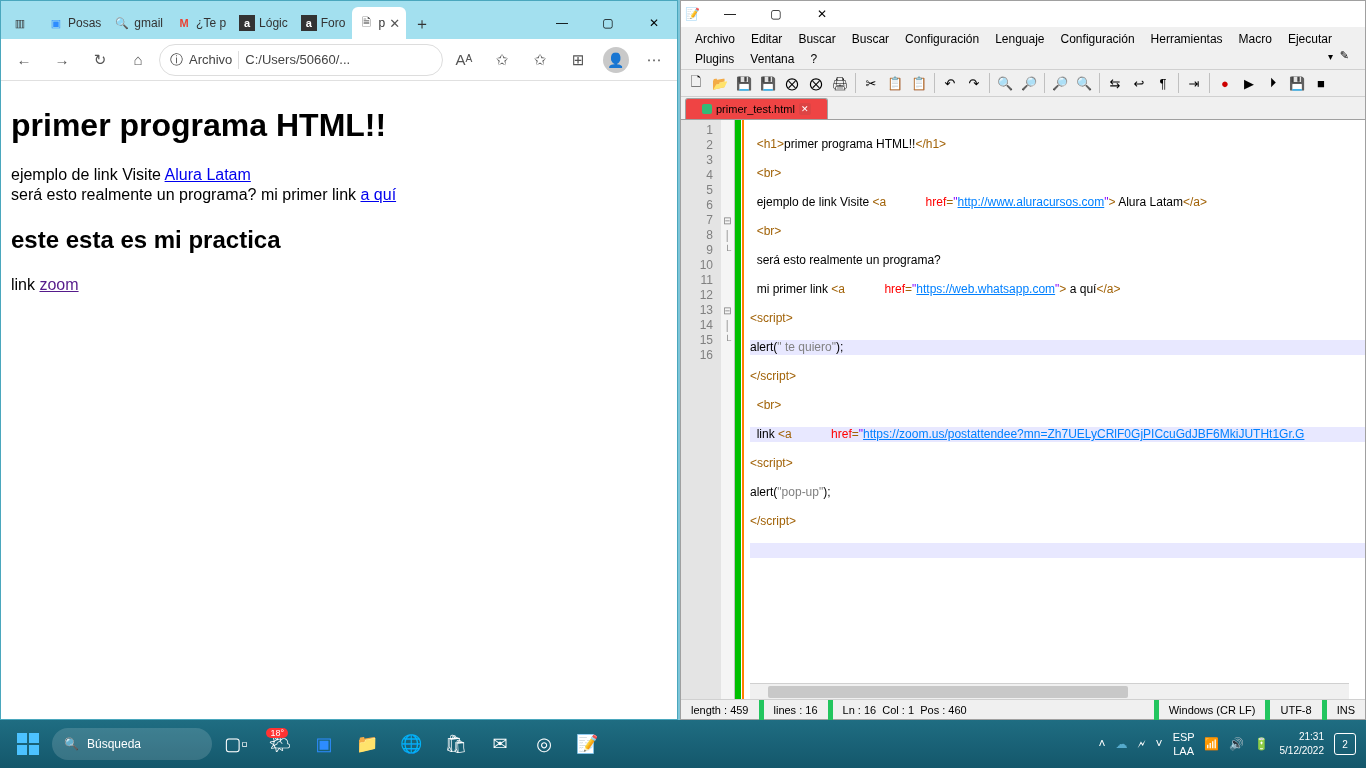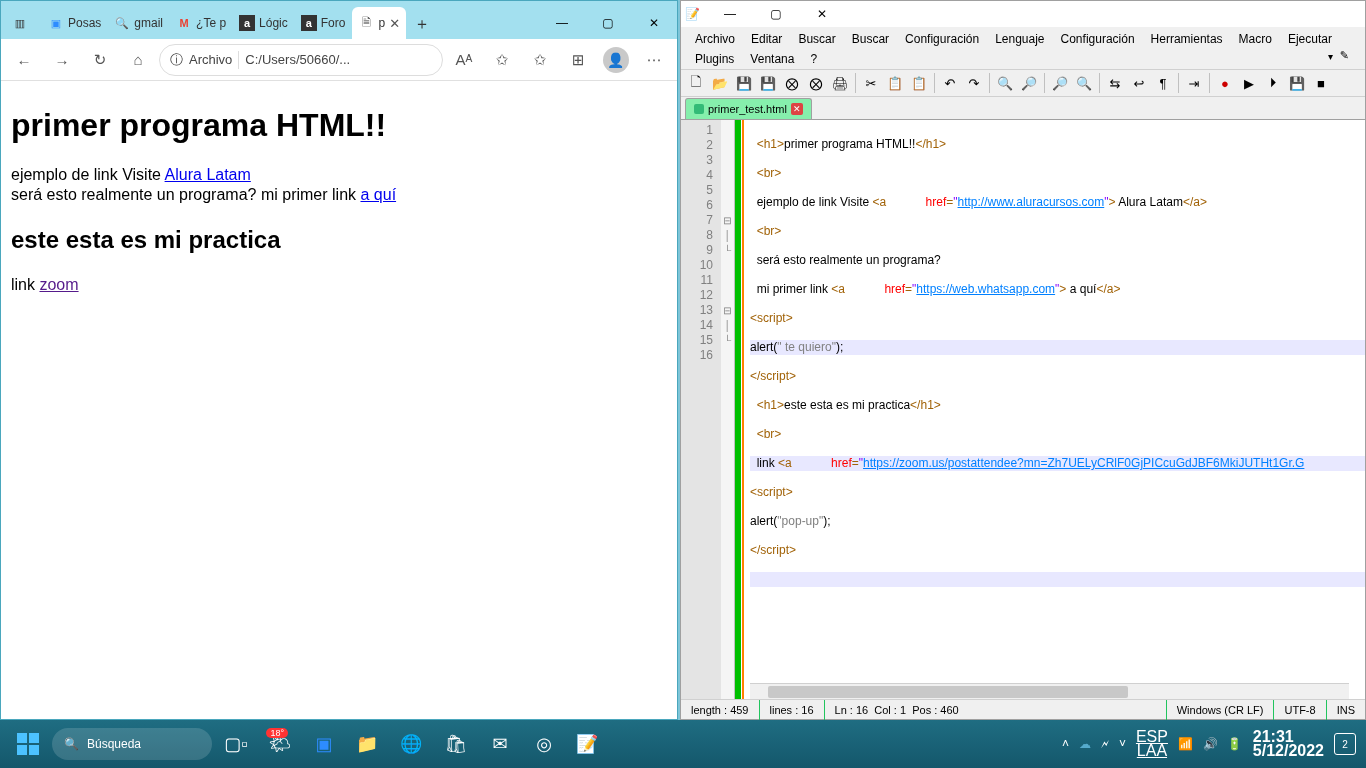--- a/index.html
+++ b/index.html
@@ -44,21 +44,21 @@
 .menubar span { padding:3px 8px; cursor:pointer; }
 .menubar .q { padding:3px 8px; }
 .menubar .arrow { position:absolute; right:24px; bottom:4px; font-size:10px; }
 .menubar .penc { position:absolute; right:8px; bottom:4px; font-size:11px; }
 
 .np-tools { height:28px; background:#f0f0f0; border-top:1px solid #d0d0d0; border-bottom:1px solid #d0d0d0; display:flex; align-items:center; padding:0 4px; gap:2px; overflow:hidden; }
 .tool { width:22px; height:22px; display:flex; align-items:center; justify-content:center; font-size:13px; cursor:pointer; border-radius:2px; }
 .tsep { width:1px; height:20px; background:#c0c0c0; margin:0 2px; }
 
 .np-tabs { height:22px; background:#f0f0f0; display:flex; align-items:flex-end; padding-left:4px; }
-.np-tab { height:21px; background:#86efac; border:1px solid #a0a0a0; border-bottom:none; display:flex; align-items:center; padding:0 8px; font-size:11px; gap:4px; border-radius:3px 3px 0 0; }
+.np-tab { height:21px; background:#ef4444; border:1px solid #a0a0a0; border-bottom:none; display:flex; align-items:center; padding:0 16px; font-size:11px; gap:4px; border-radius:3px 3px 0 0; }
 .np-tab .dot { width:10px; height:10px; background:#3b7; border-radius:2px; }
 .np-tab .cx { width:12px; height:12px; background:#d44; color:#fff; font-size:9px; display:flex; align-items:center; justify-content:center; border-radius:2px; }
 
 .editor { position:absolute; top:118px; left:0; right:0; bottom:20px; background:#fff; display:flex; border-top:1px solid #a0a0a0; }
 .gutter { width:40px; background:#e4e4e4; text-align:right; padding:3px 8px 0 0; font:12px Consolas,monospace; color:#808080; }
 .gutter div { height:15px; line-height:15px; }
 .fold { width:14px; border-right:1px solid #c0c0c0; background:#f5f5f5; font:10px Consolas,monospace; color:#808080; padding-top:3px; }
 .fold div { height:15px; line-height:15px; text-align:center; }
 .marg { width:6px; background:#00c000; margin-right:1px; }
 .marg2 { width:2px; background:#ff8000; margin-right:6px; }
@@ -68,35 +68,35 @@
 .t-tag { color:#a16207; }
 .t-attr { color:#ff0000;padding-left:36px; }
 .t-str { color:#8000ff; }
 .t-url { color:#0080ff; text-decoration:underline; }
 .t-txt { color:#000; }
 .t-strg { color:#808080; }
 .hscroll { position:absolute; bottom:0; left:0; right:16px; height:16px; background:#f0f0f0; border-top:1px solid #d0d0d0; }
 .hscroll .thumb { position:absolute; left:18px; top:2px; height:12px; width:360px; background:#c8c8c8; border-radius:2px; }
 
 .status { position:absolute; bottom:0; left:0; right:0; height:20px; background:#f0f0f0; border-top:1px solid #d0d0d0; display:flex; align-items:center; font-size:11px; }
-.status .cell { padding:0 10px; border-right:1px solid #22c55e; height:20px; display:flex; align-items:center; }
+.status .cell { padding:0 10px; border-right:5px solid #22c55e; height:20px; display:flex; align-items:center; }
 .status .sp { flex:1; }
 
 
 .taskbar { position:absolute; left:0; bottom:0; width:1366px; height:48px; background:linear-gradient(#1f6d82,#14576b); display:flex; align-items:center; color:#fff; font-size:12px; }
 .tb-left { display:flex; align-items:center; gap:4px; padding-left:8px; }
 .start { width:40px; height:40px; display:flex; align-items:center; justify-content:center; cursor:pointer; }
 .winlogo { width:22px; height:22px; display:grid; grid-template:1fr 1fr/1fr 1fr; gap:2px; }
 .winlogo span { background:#4cc2ff; }
 .search { width:160px; height:32px; background:rgba(255,255,255,.15); border-radius:16px; display:flex; align-items:center; padding:0 12px; gap:8px; cursor:text; }
 .tb-ic { width:40px; height:40px; display:flex; align-items:center; justify-content:center; cursor:pointer; font-size:18px; position:relative; }
 .badge { position:absolute; top:4px; right:12px; background:#f33; color:#fff; font-size:9px; border-radius:8px; padding:0 4px; }
 .tb-right { margin-left:auto; display:flex; align-items:center; gap:10px; padding-right:10px; }
-.clock { text-align:left; line-height:14px; font-size:16px;font-weight:bold; }
-.lang { text-align:center; line-height:14px; font-size:16px;text-decoration:underline; }
+.clock { text-align:right; line-height:14px; font-size:10px; }
+.lang { text-align:center; line-height:14px; font-size:11px; }
 .notif { width:22px; height:22px; border:1px solid #fff; border-radius:3px; display:flex; align-items:center; justify-content:center; font-size:10px; }
 </style>
 </head>
 <body>
 
 <div class="browser">
   <div class="br-titlebar">
     <div class="tabstrip">
       <div class="tab sq">
           <span class="fav">▥</span>
@@ -272,21 +272,20 @@
     <div class="code">
 <div class="ln">  <span class="t-tag">&lt;h1&gt;</span><span class="t-txt">primer programa HTML!!</span><span class="t-tag">&lt;/h1&gt;</span></div>
 <div class="ln">  <span class="t-tag">&lt;br&gt;</span></div>
 <div class="ln">  <span class="t-txt">ejemplo de link Visite </span><span class="t-tag">&lt;a</span> <span class="t-attr">href</span><span class="t-tag">=</span><span class="t-str">"</span><span class="t-url">http://www.aluracursos.com</span><span class="t-str">"</span><span class="t-tag">&gt;</span><span class="t-txt"> Alura Latam</span><span class="t-tag">&lt;/a&gt;</span></div>
 <div class="ln">  <span class="t-tag">&lt;br&gt;</span></div>
 <div class="ln">  <span class="t-txt">será esto realmente un programa?</span></div>
 <div class="ln">  <span class="t-txt">mi primer link </span><span class="t-tag">&lt;a</span> <span class="t-attr">href</span><span class="t-tag">=</span><span class="t-str">"</span><span class="t-url">https://web.whatsapp.com</span><span class="t-str">"</span><span class="t-tag">&gt;</span><span class="t-txt"> a quí</span><span class="t-tag">&lt;/a&gt;</span></div>
 <div class="ln"><span class="t-tag">&lt;script&gt;</span></div>
 <div class="ln hl"><span class="t-txt">alert(</span><span class="t-strg">" te quiero"</span><span class="t-txt">);</span></div>
 <div class="ln"><span class="t-tag">&lt;/script&gt;</span></div>
-<div class="ln">  <span class="t-tag">&lt;h1&gt;</span><span class="t-txt">este esta es mi practica</span><span class="t-tag">&lt;/h1&gt;</span></div>
 <div class="ln">  <span class="t-tag">&lt;br&gt;</span></div>
 <div class="ln hl">  <span class="t-txt">link </span><span class="t-tag">&lt;a</span> <span class="t-attr">href</span><span class="t-tag">=</span><span class="t-str">"</span><span class="t-url">https://zoom.us/postattendee?mn=Zh7UELyCRlF0GjPICcuGdJBF6MkiJUTHt1Gr.G</span></div>
 <div class="ln"><span class="t-tag">&lt;script&gt;</span></div>
 <div class="ln"><span class="t-txt">alert(</span><span class="t-strg">"pop-up"</span><span class="t-txt">);</span></div>
 <div class="ln"><span class="t-tag">&lt;/script&gt;</span></div>
 <div class="ln hl"> </div>
       <div class="hscroll"><div class="thumb"></div></div>
     </div>
   </div>
   <div class="status">

